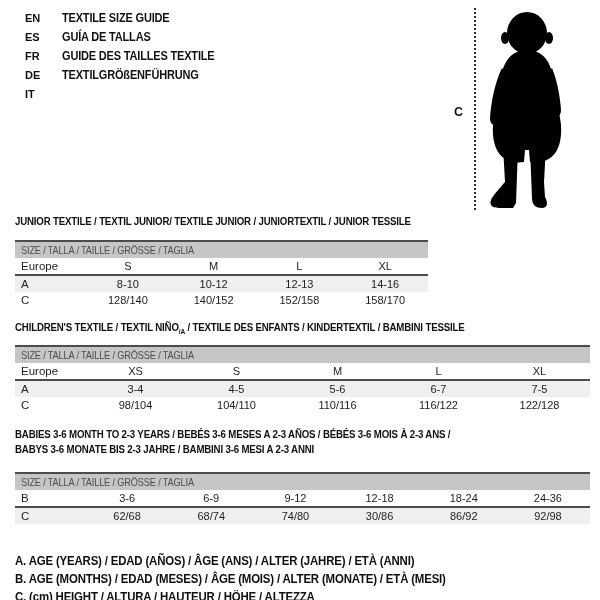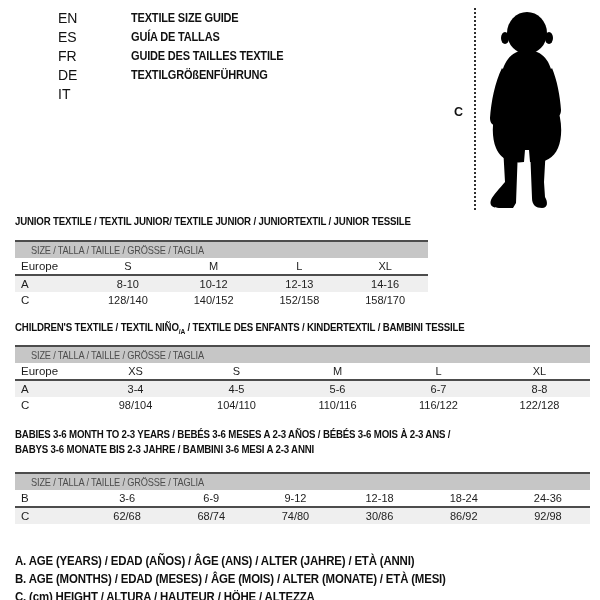--- a/index.html
+++ b/index.html
@@ -6,42 +6,42 @@
   #canvas{
     position:relative;width:600px;height:600px;background:#ffffff;
     font-family:"Liberation Sans",sans-serif;overflow:hidden;color:#111;
   }
   
   .condense{display:inline-block;transform:scaleX(0.88);transform-origin:0 50%;white-space:nowrap;letter-spacing:-0.2px;}
 
   
   .lang{position:absolute;top:8px;left:25px;}
   .lang-row{display:flex;height:19px;align-items:center;}
-  .lang-code{width:37px;font-weight:normal;font-size:14px;margin-left:33px;}
-  .lang-title{font-weight:bold;font-size:12.5px;margin-left:36px;}
+  .lang-code{width:37px;font-weight:bold;font-size:11px;}
+  .lang-title{font-weight:bold;font-size:12.5px;}
 
   
   .dotline{position:absolute;left:474px;top:8px;height:202px;width:0;border-left:2px dotted #2f2f2f;}
   .c-label{position:absolute;left:454px;top:105px;font-size:12.5px;font-weight:bold;}
   .baby{position:absolute;left:483px;top:10px;}
 
   
   .content{position:absolute;left:15px;top:214px;width:575px;}
   .sec-title{font-weight:bold;font-size:11px;line-height:14px;color:#0f0f0f;}
   #t1-title{margin-bottom:12px;}
   #t2-title{margin-top:12px;margin-bottom:6px;}
   #t3-title{margin-top:14px;margin-bottom:15px;line-height:15px;}
   .subsize{font-size:7.5px;}
 
   .tbl{background:#fff;}
   .t1{width:413px;}
   .t2{width:575px;}
   .size-bar{
     border-top:2px solid #4c4c4c;background:#c6c6c6;height:16px;line-height:16px;
-    font-size:10.5px;color:#4d4d4d;padding-left:16px;overflow:hidden;
+    font-size:10.5px;color:#4d4d4d;padding-left:6px;overflow:hidden;
   }
   .grid{display:grid;height:16px;align-items:center;font-size:11px;color:#1d1d1d;}
   .cols5{grid-template-columns:70px repeat(4,1fr);}
   .cols6{grid-template-columns:70px repeat(5,1fr);}
   .cols7{grid-template-columns:70px repeat(6,1fr);}
   .lbl{padding-left:6px;font-size:11.5px;}
   .cell{text-align:center;}
   .sep{border-bottom:2px solid #4c4c4c;}
   .shade{background:#efefef;}
 
@@ -134,21 +134,21 @@
         <span class="cell">M</span>
         <span class="cell">L</span>
         <span class="cell">XL</span>
       </div>
       <div class="grid cols6 shade">
         <span class="lbl">A</span>
         <span class="cell">3-4</span>
         <span class="cell">4-5</span>
         <span class="cell">5-6</span>
         <span class="cell">6-7</span>
-        <span class="cell">8-8</span>
+        <span class="cell">7-5</span>
       </div>
       <div class="grid cols6">
         <span class="lbl">C</span>
         <span class="cell">98/104</span>
         <span class="cell">104/110</span>
         <span class="cell">110/116</span>
         <span class="cell">116/122</span>
         <span class="cell">122/128</span>
       </div>
     </div>

